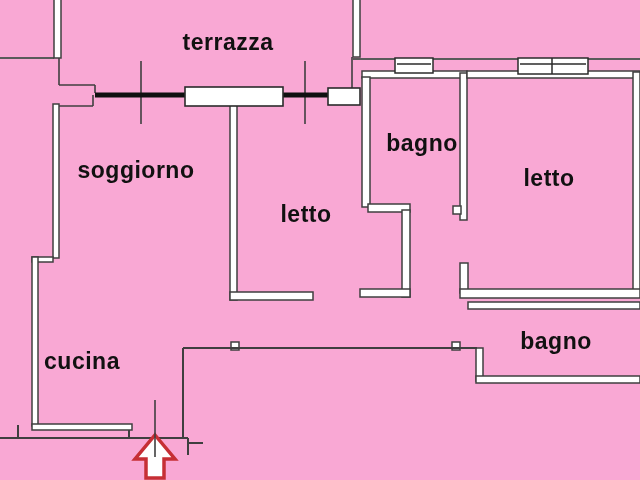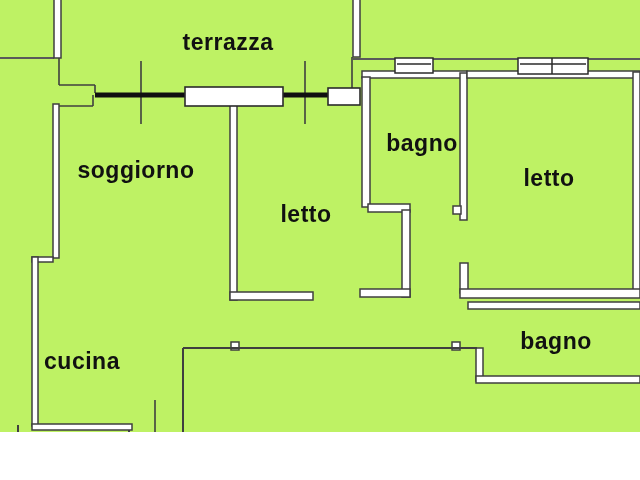--- a/index.html
+++ b/index.html
@@ -1,16 +1,16 @@
 <!DOCTYPE html>
 <html><head>
 <meta charset="utf-8">
 <style>
   html,body{margin:0;padding:0;background:#fff;}
-  .stage{width:640px;height:432px;position:relative;background:#bef264;overflow:hidden;}
+  .stage{width:640px;height:480px;position:relative;background:#f9a8d4;overflow:hidden;}
   svg{display:block;}
   text{font-family:"Liberation Sans","DejaVu Sans",sans-serif;font-weight:bold;fill:#111;}
   .room-label{font-size:23px;letter-spacing:0.5px;}
 </style>
 </head>
 <body>
 
 <div class="stage">
 <svg width="640" height="480" viewBox="0 0 640 480">
 

